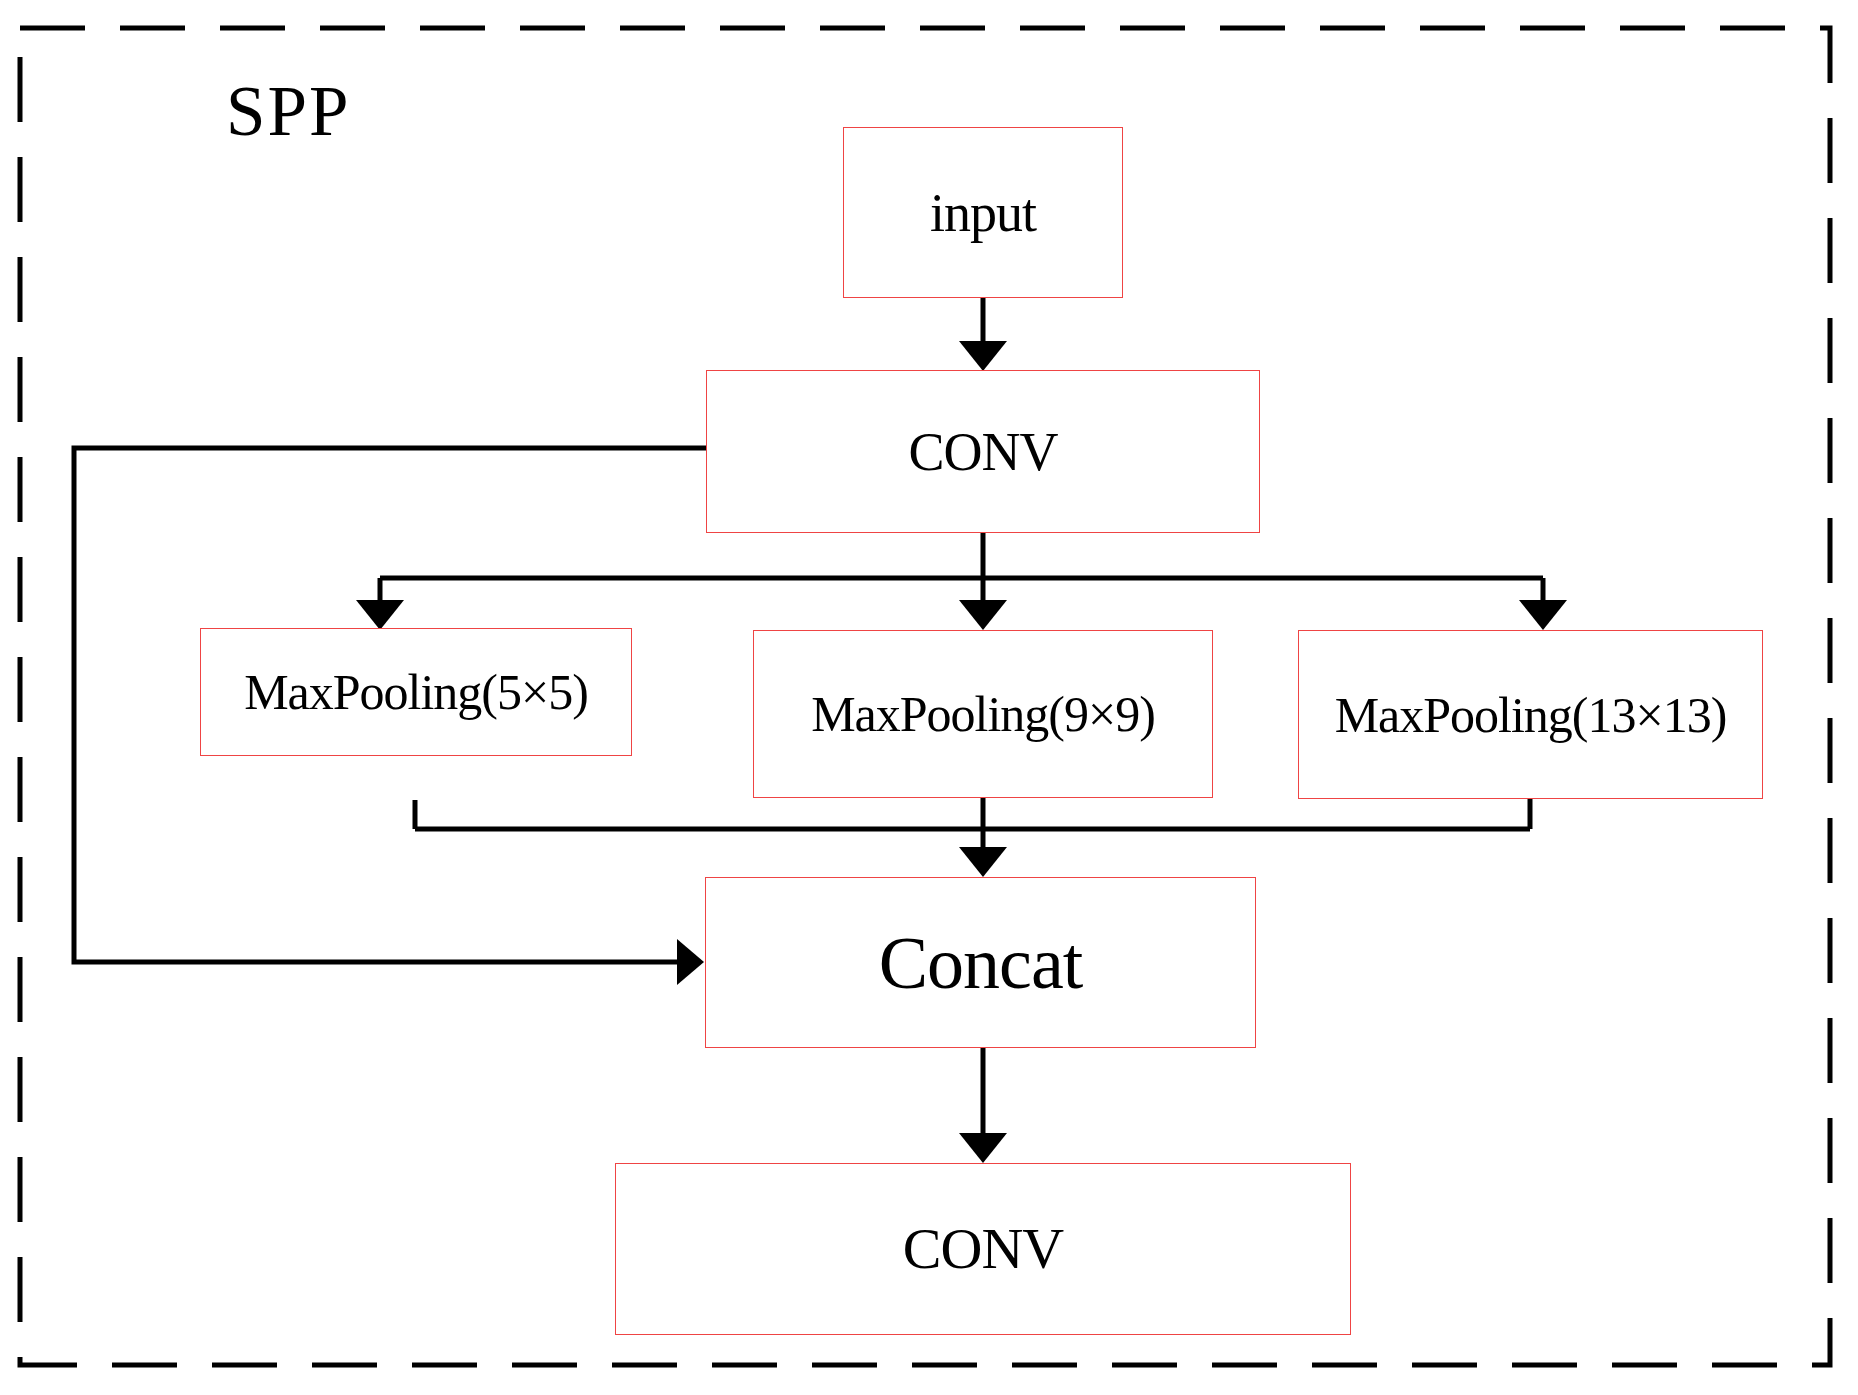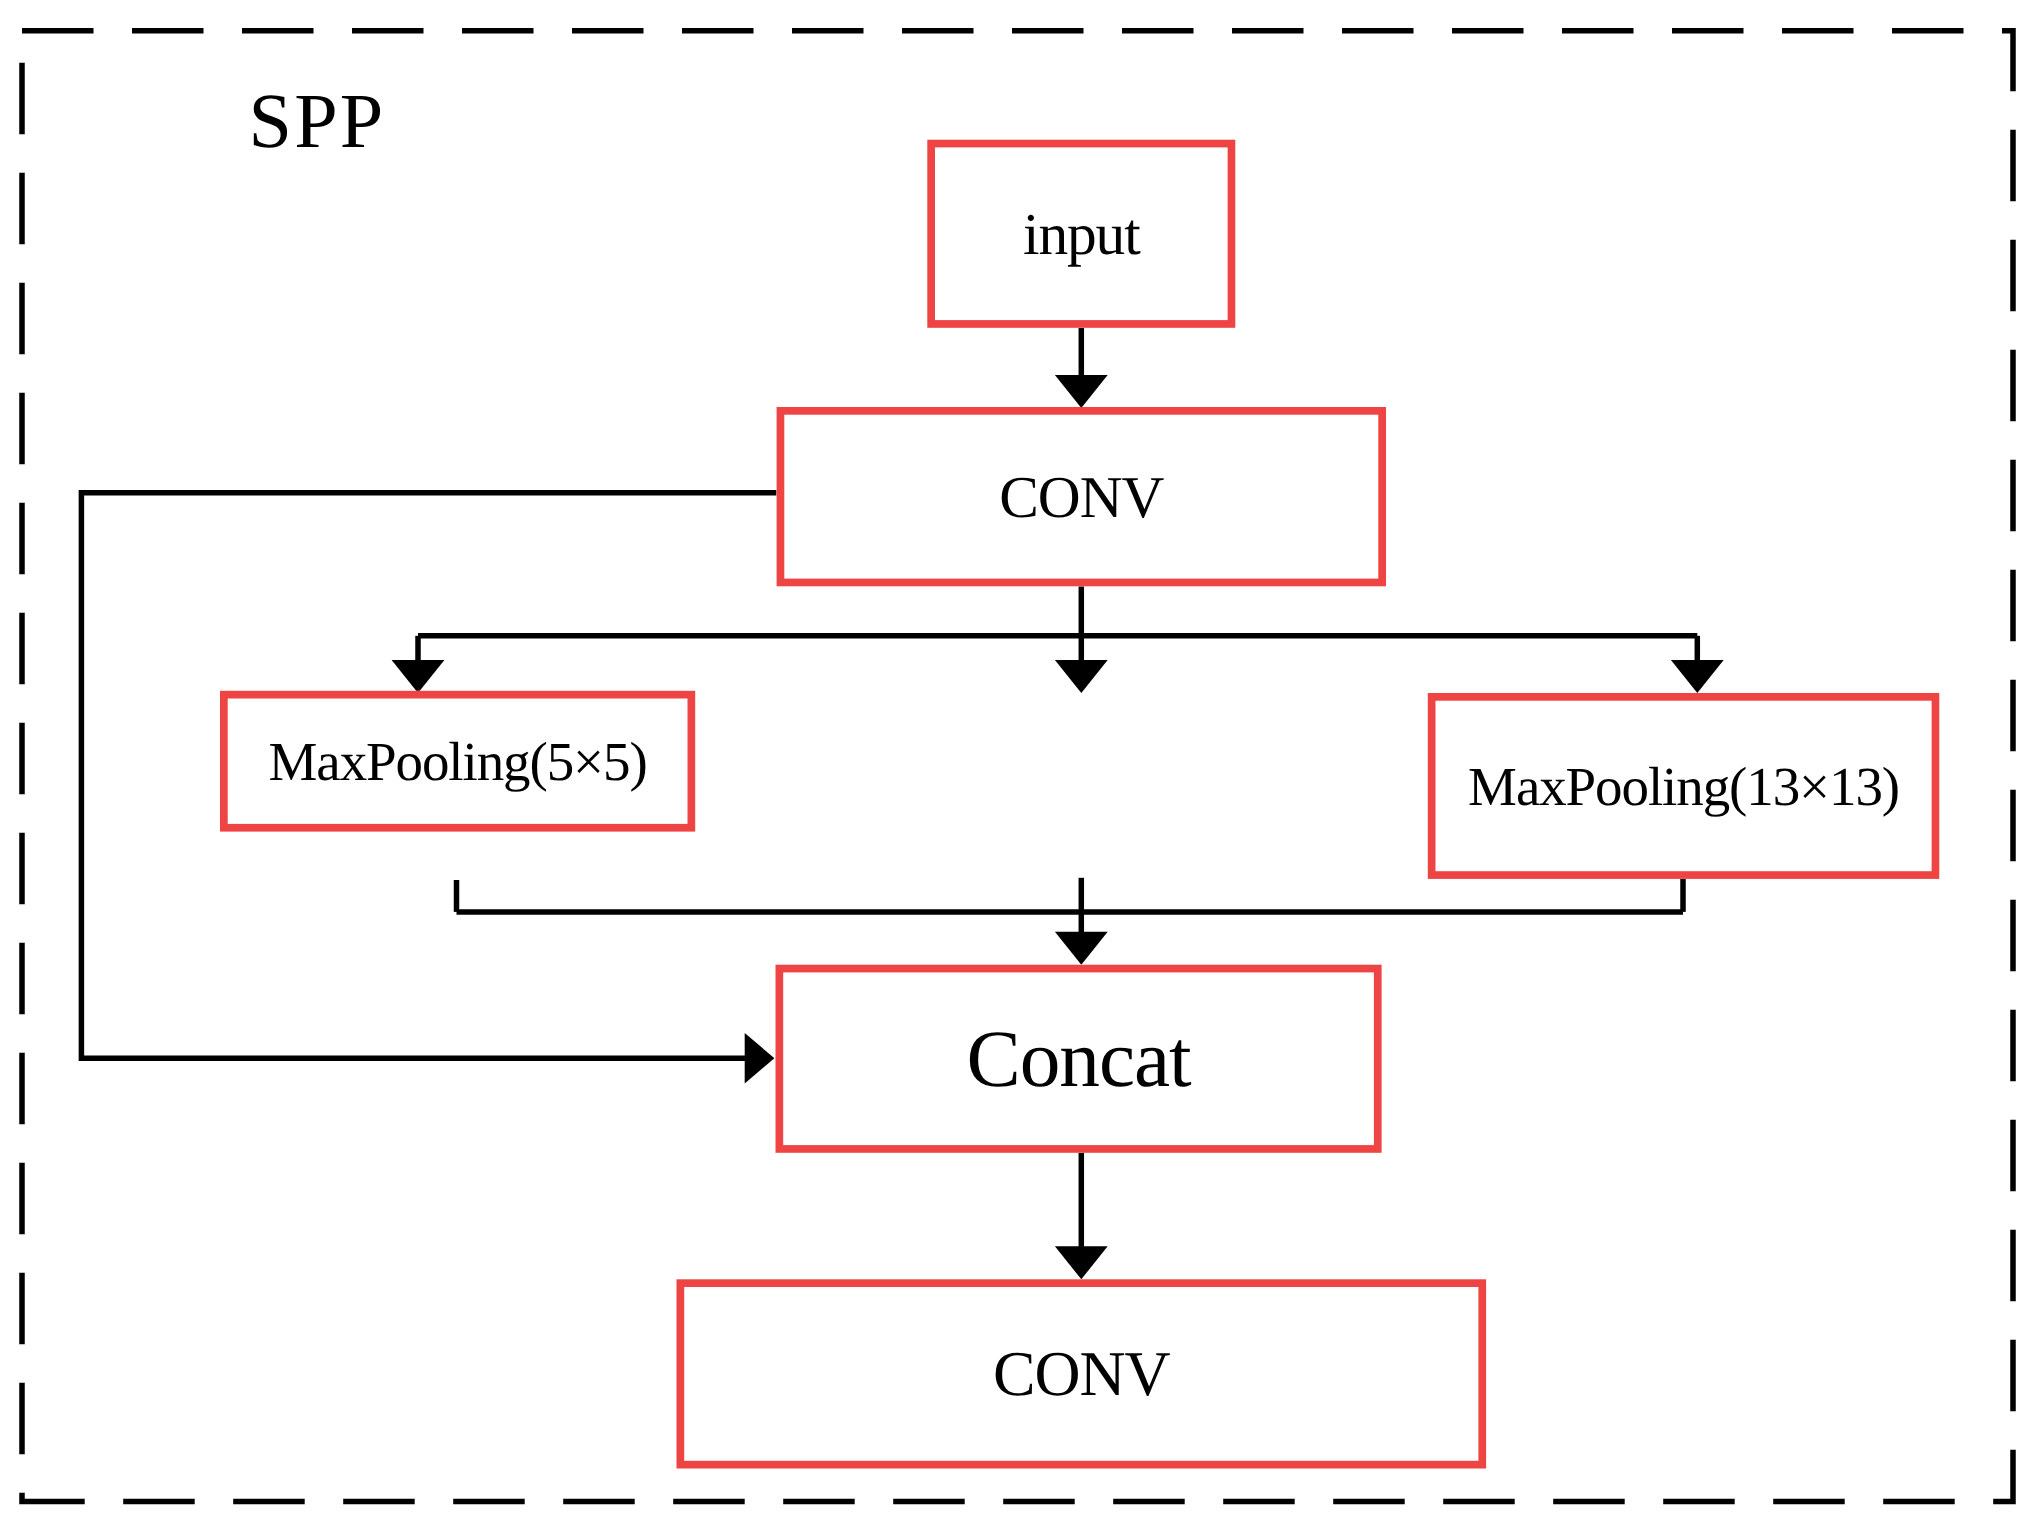--- a/index.html
+++ b/index.html
@@ -19,21 +19,21 @@
   .wires {
     position: absolute;
     left: 0;
     top: 0;
     width: 1858px;
     height: 1395px;
   }
   .node {
     position: absolute;
     box-sizing: border-box;
-    border: 7px solid #ef4444;
+    border: 1px solid #ef4444;
     background: #ffffff;
     display: flex;
     align-items: center;
     justify-content: center;
     text-align: center;
     letter-spacing: -1px;
     line-height: 1;
     white-space: nowrap;
   }
   .diagram-title {
@@ -97,20 +97,23 @@
   </div>
 
   <div class="node node-conv-top">
     <span>CONV</span>
   </div>
 
   <div class="node node-maxpool-5">
     <span>MaxPooling(5×5)</span>
   </div>
 
+  <div class="node node-maxpool-9">
+    <span>MaxPooling(9×9)</span>
+  </div>
 
   <div class="node node-maxpool-13">
     <span>MaxPooling(13×13)</span>
   </div>
 
   <div class="node node-concat">
     <span>Concat</span>
   </div>
 
   <div class="node node-conv-bottom">

